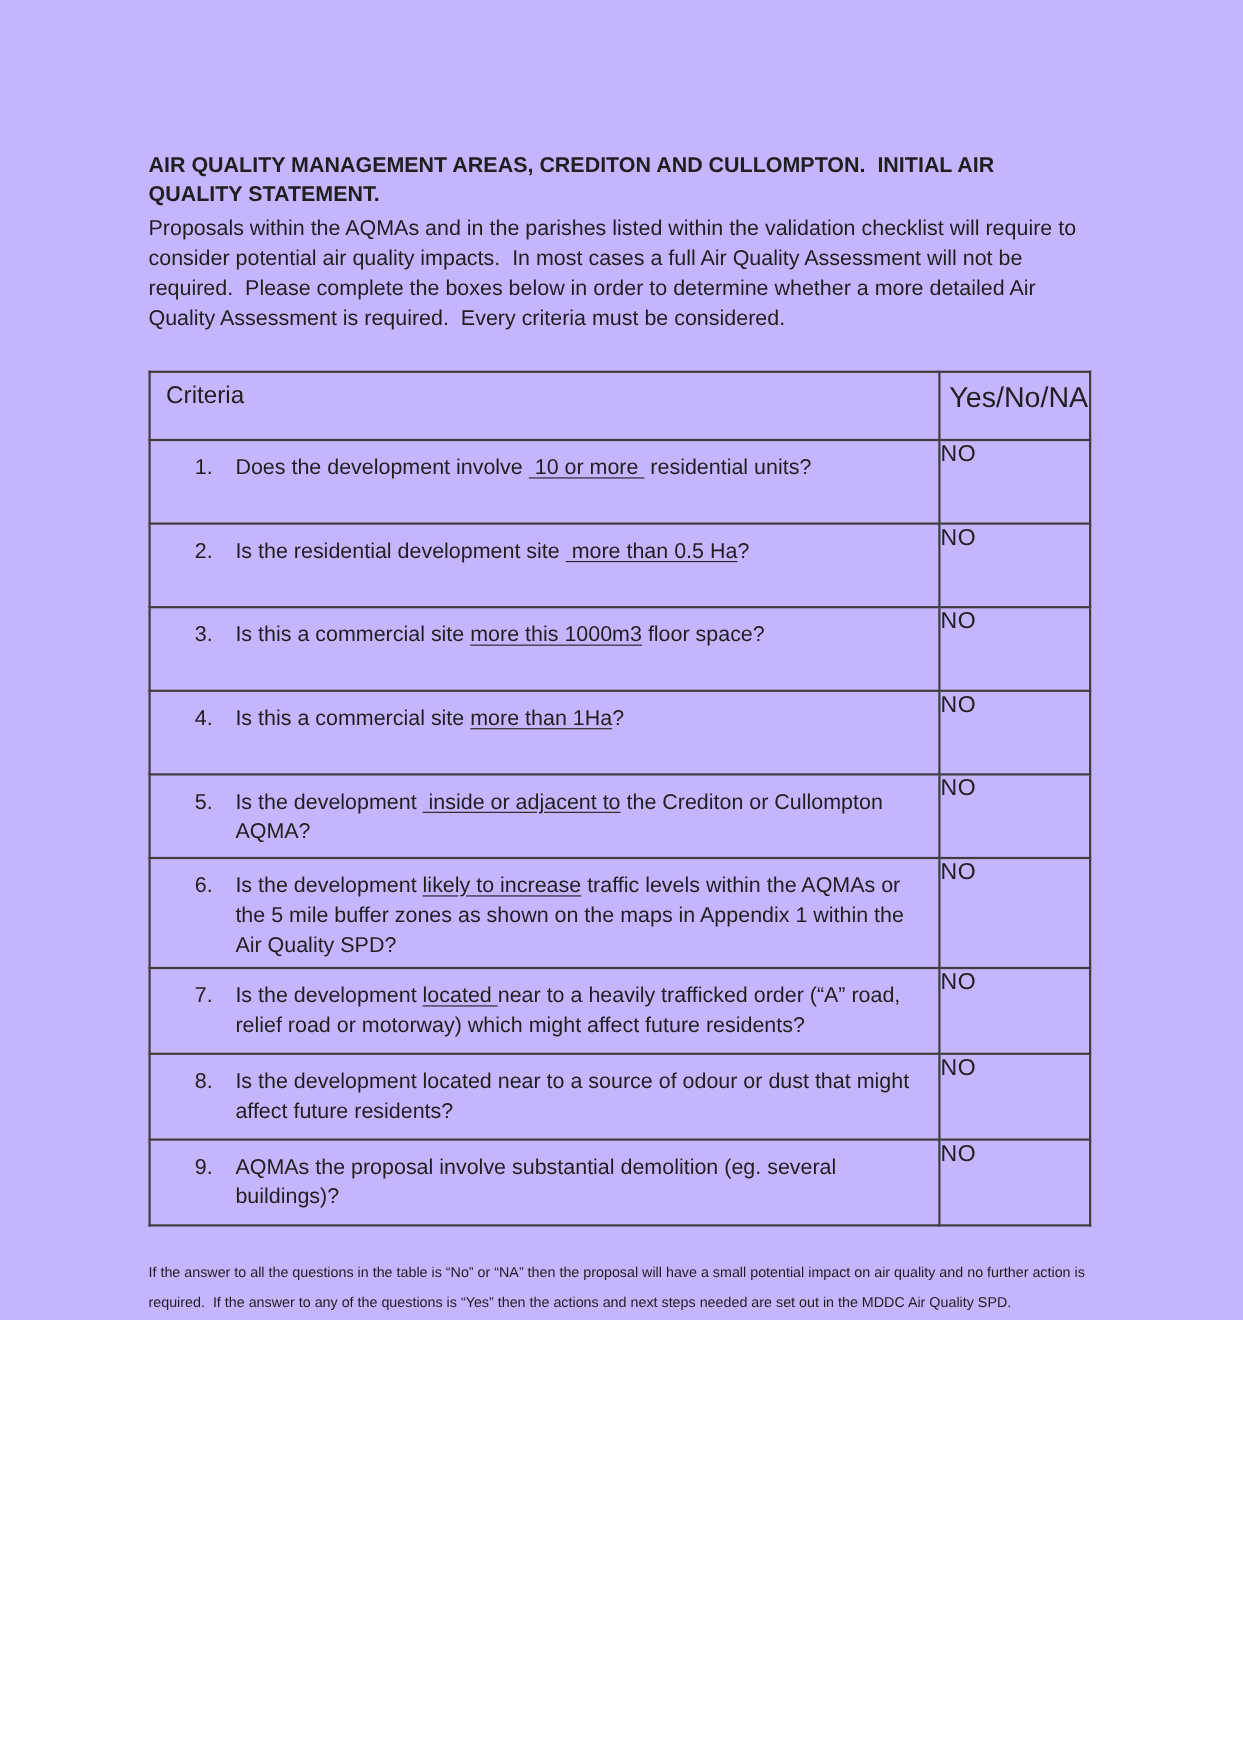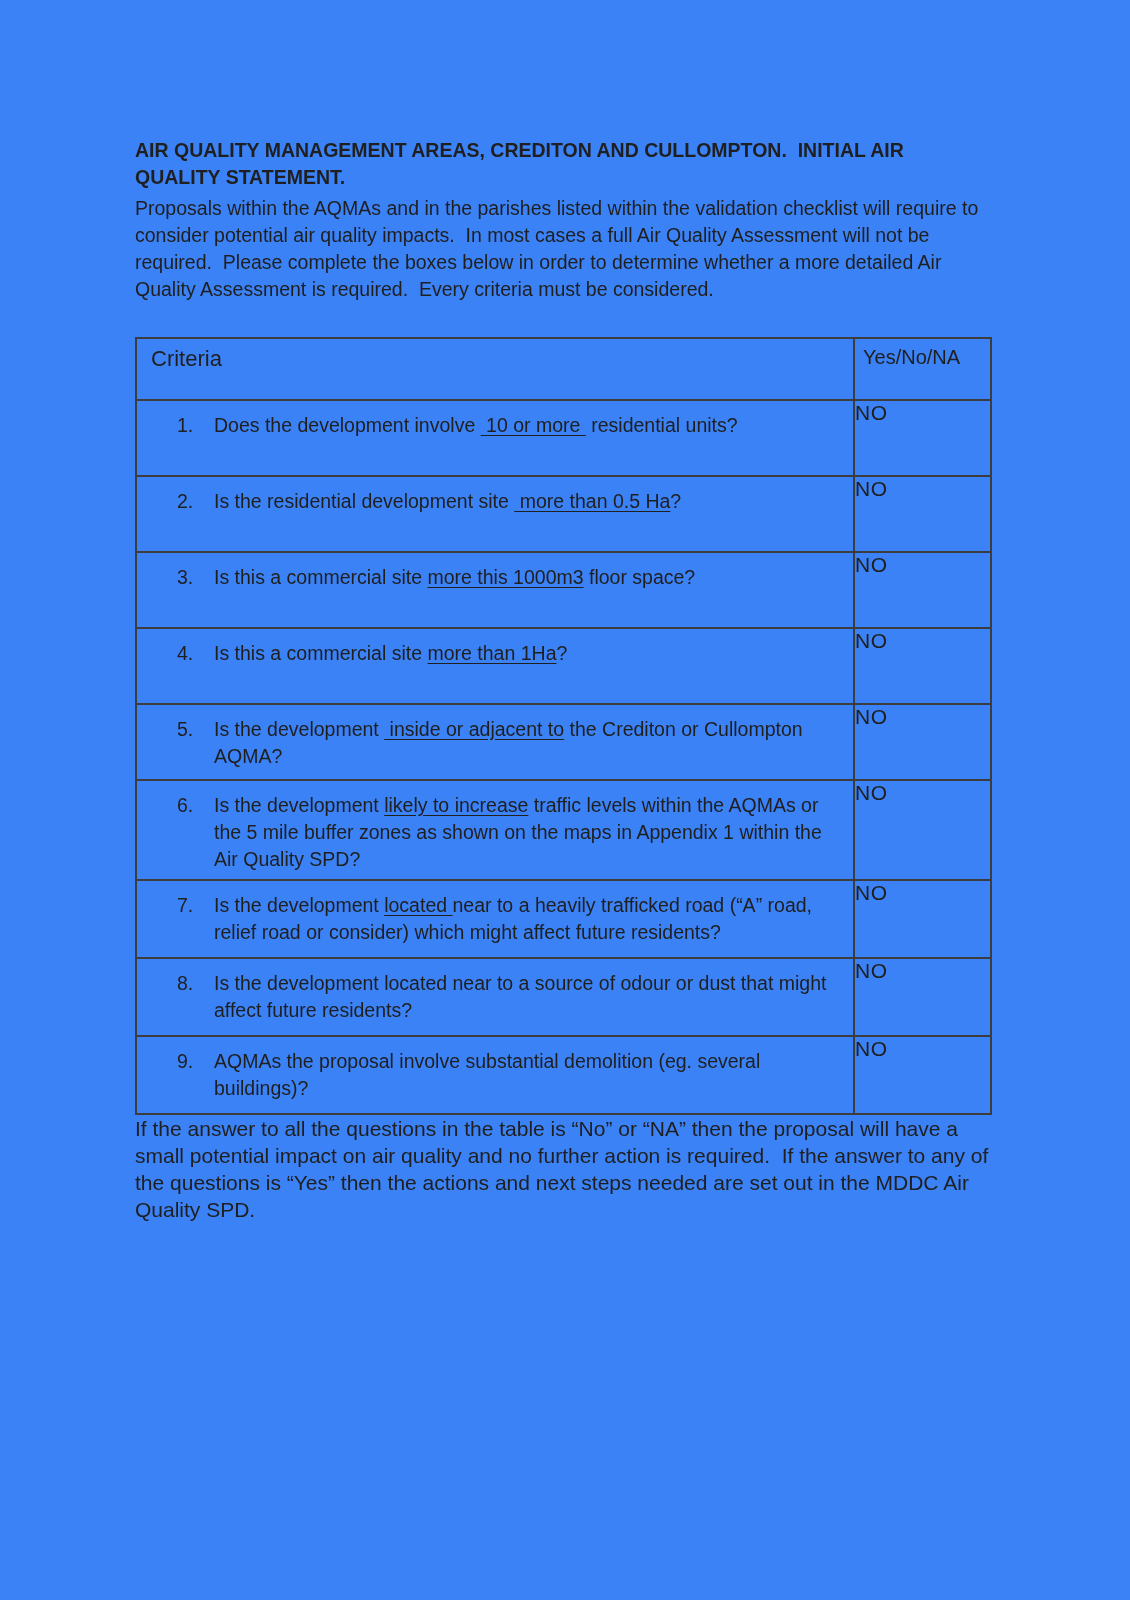--- a/index.html
+++ b/index.html
@@ -6,22 +6,22 @@
   html, body { background: #ffffff; }
   body {
     width: 1130px;
     height: 1600px;
     font-family: "Liberation Sans", sans-serif;
     color: #1f1f1f;
     position: relative;
   }
   .page {
     width: 1130px;
-    height: 1600px;
-    background: #3b82f6;
+    height: 1200px;
+    background: #c4b5fd;
     padding: 137px 127px 0 135px;
   }
   .doc-title {
     font-weight: 700;
     font-size: 19.5px;
     line-height: 27px;
     white-space: pre-wrap;
     width: 815px;
   }
   .intro {
@@ -44,21 +44,21 @@
     text-align: left;
   }
   col.c-criteria { width: 718px; }
   col.c-answer  { width: 137px; }
   th.h-criteria {
     font-size: 22px;
     padding: 7px 6px 0 14px;
     height: 62px;
   }
   th.h-answer {
-    font-size: 20px;
+    font-size: 26px;
     padding: 7px 0 0 8px;
   }
   td.q-cell {
     padding: 11px 12px 0 40px;
     font-size: 19.5px;
     line-height: 27px;
   }
   td.a-cell {
     vertical-align: middle;
     text-align: center;
@@ -66,21 +66,22 @@
     letter-spacing: 0.5px;
   }
   .q { display: flex; }
   .qnum { flex: none; width: 37px; }
   .qtext { flex: 1; white-space: pre-wrap; }
   .u { text-decoration: underline; text-underline-offset: 3px; }
   .r1 { height: 76px; } .r2 { height: 76px; } .r3 { height: 76px; }
   .r4 { height: 76px; } .r5 { height: 76px; } .r6 { height: 100px; }
   .r7 { height: 78px; } .r8 { height: 78px; } .r9 { height: 78px; }
   .closing {
-    font-size: 21px;
+    margin-top: 28px;
+    font-size: 13px;
     line-height: 27px;
     white-space: pre-wrap;
     width: 868px;
   }
 </style>
 </head>
 <body>
 
 <div class="page">
 
@@ -156,21 +157,21 @@
           <span class="qtext"><span>Is the development </span><span class="u">likely to increase</span><span> traffic levels within the AQMAs or the 5 mile buffer zones as shown on the maps in Appendix 1 within the Air Quality SPD?</span></span>
         </div>
       </td>
       <td class="a-cell">NO</td>
     </tr>
 
     <tr class="r7">
       <td class="q-cell">
         <div class="q">
           <span class="qnum">7.</span>
-          <span class="qtext"><span>Is the development </span><span class="u">located </span><span>near to a heavily trafficked road (“A” road, relief road or consider) which might affect future residents?</span></span>
+          <span class="qtext"><span>Is the development </span><span class="u">located </span><span>near to a heavily trafficked order (“A” road, relief road or motorway) which might affect future residents?</span></span>
         </div>
       </td>
       <td class="a-cell">NO</td>
     </tr>
 
     <tr class="r8">
       <td class="q-cell">
         <div class="q">
           <span class="qnum">8.</span>
           <span class="qtext"><span>Is the development located near to a source of odour or dust that might affect future residents?</span><span class="u"></span><span></span></span>

